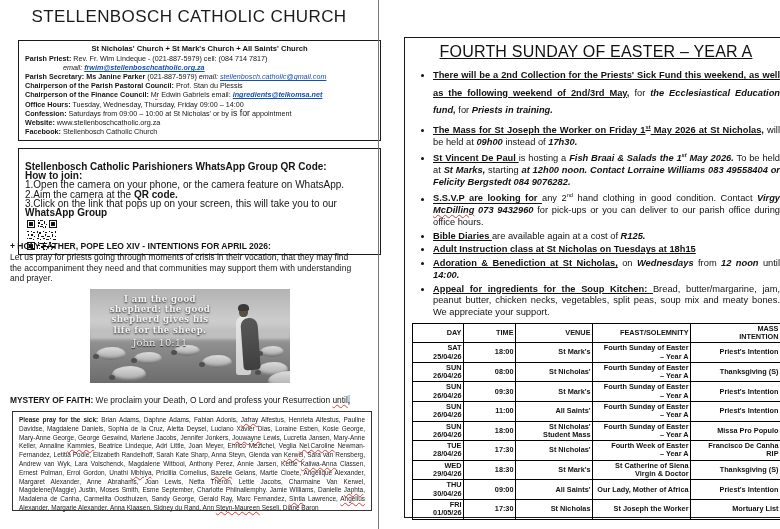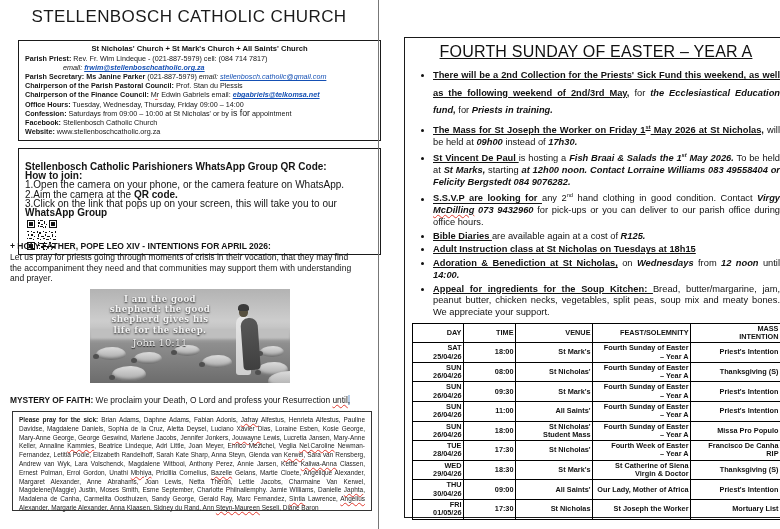--- a/index.html
+++ b/index.html
@@ -77,25 +77,25 @@
   <div class="left-page">
 
     <div class="ltitle">STELLENBOSCH CATHOLIC CHURCH</div>
 
     <div class="header-box">
       <div class="churches">St Nicholas' Church   +   St Mark's Church   +   All Saints' Church</div>
       <div class="hline"><span class="b">Parish Priest:</span><span> Rev. Fr. Wim Lindeque - (021-887-5979) cell: (084 714 7817)</span></div>
       <div class="hline indent"><span class="it">email: </span><span class="link">frwim@stellenboschcatholic.org.za</span></div>
       <div class="hline"><span class="b">Parish Secretary:</span><span> </span><span class="bsq">Ms</span><span class="b"> Janine Parker</span><span> (021-887-5979) </span><span class="it">email: </span><span class="link2">stellenbosch.catholic@gmail.com</span></div>
       <div class="hline"><span class="b">Chairperson of the Parish Pastoral Council:</span><span> Prof. Stan du Plessis</span></div>
-      <div class="hline"><span class="b">Chairperson of the Finance Council:</span><span> </span><span class="sq">Mr</span><span> Edwin Gabriels email: </span><span class="link">ebgabriels@telkomsa.net</span></div>
+      <div class="hline"><span class="b">Chairperson of the Finance Council:</span><span> </span><span class="sq">Mr</span><span> Edwin Gabriels email: </span><span class="link">ingredients@telkomsa.net</span></div>
       <div class="hline"><span class="b">Office Hours:</span><span> Tuesday, Wednesday, Thursday, Friday 09:00 – 14:00</span></div>
       <div class="hline"><span class="b">Confession:</span><span> Saturdays from 09:00 – 10:00 at St Nicholas' or by </span><span class="ins">is for</span><span> appointment</span></div>
+      <div class="hline"><span class="b">Website:</span><span> www.stellenboschcatholic.org.za</span></div>
       <div class="hline"><span class="b">Facebook:</span><span> Stellenbosch Catholic Church</span></div>
-      <div class="hline"><span class="b">Website:</span><span> www.stellenboschcatholic.org.za</span></div>
     </div>
 
     <div class="wa-box">
       <div class="b">Stellenbosch Catholic Parishioners WhatsApp Group QR Code:</div>
       <div class="b">How to join:</div>
       <div>1.Open the camera on your phone, or the camera feature on WhatsApp.</div>
       <div><span>2.Aim the camera at the </span><span class="b">QR code.</span></div>
       <div><span>3.Click on the link that pops up on your screen, this will take you to our </span><span class="b">WhatsApp Group</span></div>
       <svg class="qr" viewBox="0 0 25 25" shape-rendering="crispEdges">
         <g fill="#111">

